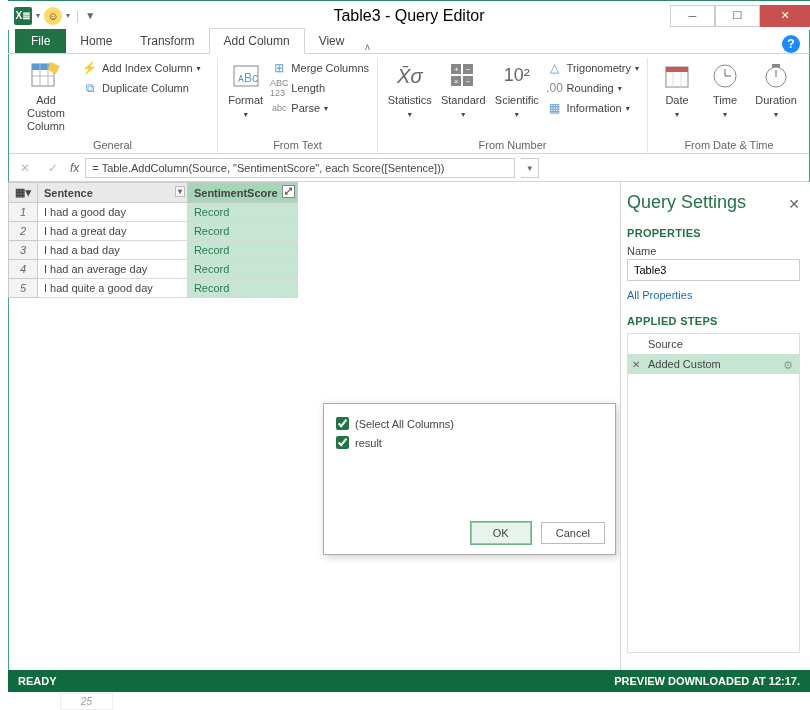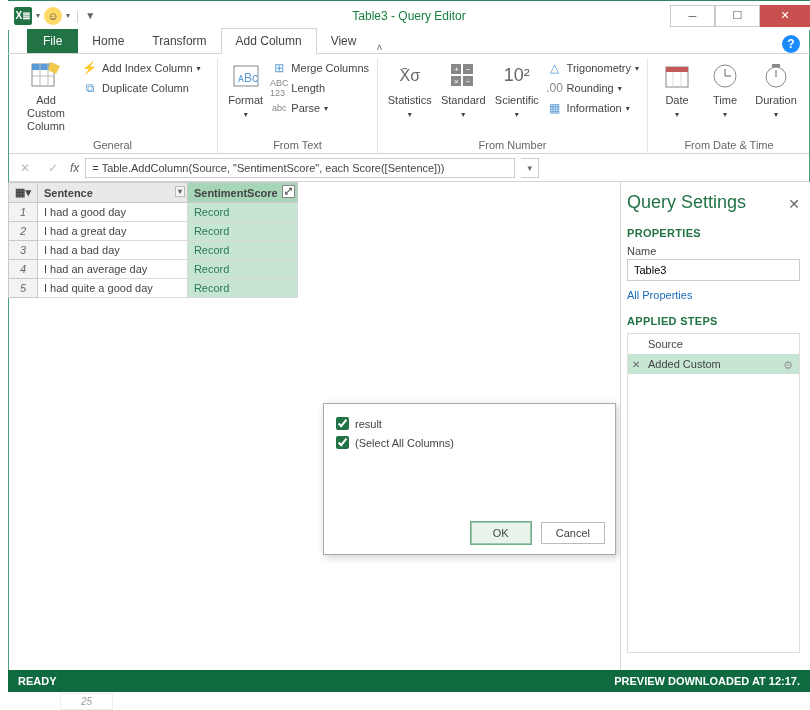--- a/index.html
+++ b/index.html
@@ -3,29 +3,29 @@
 <meta charset="utf-8">
 <style>
   * { box-sizing: border-box; margin: 0; padding: 0; }
   body { font-family: "Segoe UI", Tahoma, sans-serif; font-size: 12px; background: #fff; color: #444; width: 810px; height: 710px; overflow: hidden; position: relative; }
   
   .titlebar { height: 30px; background: #fff; border-top: 1px solid #2c8560; position: relative; display: flex; align-items: center; }
   .titlebar-left { display: flex; align-items: center; gap: 2px; padding-left: 6px; }
   .excel-icon { width: 18px; height: 18px; background: #217346; color: #fff; font-weight: bold; font-size: 10px; display: flex; align-items: center; justify-content: center; border-radius: 2px; }
   .smiley-icon { width: 18px; height: 18px; background: #ffd966; border-radius: 50%; display: flex; align-items: center; justify-content: center; font-size: 11px; }
   .tb-drop { font-size: 8px; color: #666; padding: 0 2px; }
-  .title-text { position: absolute; left: 50%; transform: translateX(-50%); color: #15803d; font-size: 12px; }
+  .title-text { position: absolute; left: 50%; transform: translateX(-50%); color: #000000; font-size: 16px; }
   .win-controls { margin-left: auto; display: flex; }
   .win-btn { width: 45px; height: 22px; display: flex; align-items: center; justify-content: center; font-size: 11px; color: #555; border: 1px solid transparent; }
   .win-close { background: #c8504f; color: #fff; width: 50px; }
   .win-min { border: 1px solid #ccc; }
   .win-max { border: 1px solid #ccc; }
 
   .tab-row { height: 24px; display: flex; align-items: flex-end; border-bottom: 1px solid #d4d4d4; position: relative; }
-  .file-tab { background: #217346; color: #fff; padding: 5px 16px; font-size: 12px; margin-left: 19px; }
+  .file-tab { background: #217346; color: #fff; padding: 5px 16px; font-size: 12px; margin-left: 7px; }
   .menu-tab { padding: 5px 14px; color: #444; font-size: 12px; cursor: pointer; }
   .menu-tab.active { border: 1px solid #d4d4d4; border-bottom: 1px solid #fff; background: #fff; position: relative; top: 1px; }
   .help-btn { margin-left: auto; margin-right: 10px; width: 18px; height: 18px; border-radius: 50%; background: #1a8cff; color: #fff; font-size: 12px; display: flex; align-items: center; justify-content: center; font-weight: bold; }
   .collapse-btn { margin-right: 4px; color: #666; font-size: 10px; padding: 0 6px; }
 
   .ribbon { height: 100px; border-bottom: 1px solid #d4d4d4; display: flex; background: #fff; padding-top: 4px; }
   .ribbon-group { border-right: 1px solid #e5e5e5; padding: 0 8px 2px 8px; display: flex; flex-direction: column; position: relative; }
   .ribbon-group-content { flex: 1; display: flex; align-items: flex-start; gap: 6px; }
   .ribbon-group-label { text-align: center; font-size: 11px; color: #666; padding-top: 2px; }
   .big-btn { display: flex; flex-direction: column; align-items: center; width: 60px; padding-top: 2px; font-size: 11px; text-align: center; color: #444; gap: 2px; line-height: 1.2; }
@@ -170,21 +170,21 @@
             <span style="font-size:8px;">▾</span>
           </div>
       </div>
     </div>
     <div class="ribbon-group-label">From Text</div>
   </div>
 
   <div class="ribbon-group" style="width:270px;">
     <div class="ribbon-group-content">
       <div class="big-btn" style="width:50px;">
-        <div class="ico" style="color:#666;font-size:16px;">X̄σ</div>
+        <div class="ico" style="color:#666;font-size:20px;font-style:italic;">X̄σ</div>
         <span><span>Statistics</span><br><span style="font-size:8px;">▾</span></span>
       </div>
       <div class="big-btn" style="width:50px;">
         <div class="ico">
             <svg width="28" height="28">
               <rect x="2" y="2" width="10" height="10" fill="#888"></rect>
               <rect x="14" y="2" width="10" height="10" fill="#888"></rect>
               <rect x="2" y="14" width="10" height="10" fill="#888"></rect>
               <rect x="14" y="14" width="10" height="10" fill="#888"></rect>
               <text x="5" y="10" fill="#fff" font-size="8">+</text>
@@ -299,25 +299,25 @@
             <td class="rownum">5</td>
             <td>I had quite a good day</td>
             <td class="record">Record</td>
           </tr>
     </tbody>
       </table>
 
     <div class="popup">
       <label class="chk-row">
           <input type="checkbox" checked="" style=""> 
-          <span>result</span>
+          <span>(Select All Columns)</span>
         </label>
       <label class="chk-row">
           <input type="checkbox" checked="" style=""> 
-          <span>(Select All Columns)</span>
+          <span>result</span>
         </label>
       <div class="popup-footer">
         <button class="popup-btn ok">OK</button>
         <button class="popup-btn">Cancel</button>
       </div>
     </div>
   </div>
 
   <div class="settings-panel">
     <div class="settings-close">✕</div>

